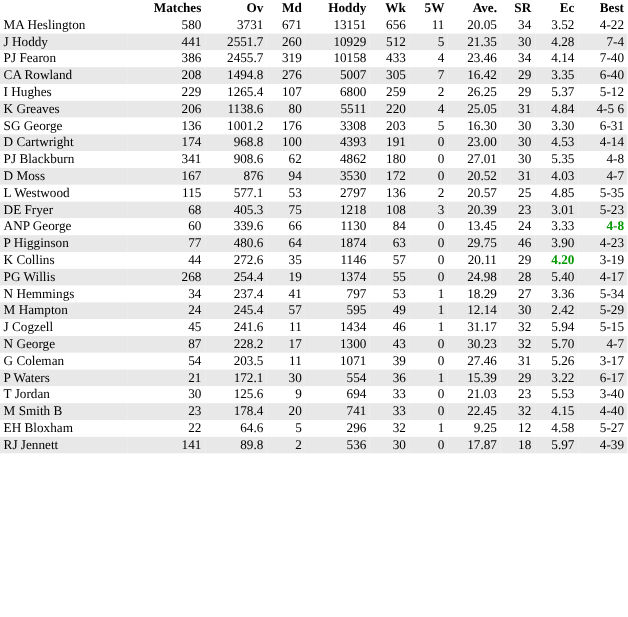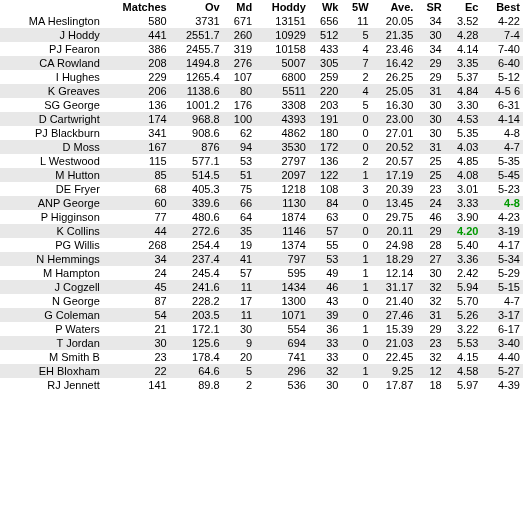--- a/index.html
+++ b/index.html
@@ -5,38 +5,39 @@
     * { margin: 0; padding: 0; box-sizing: border-box; }
     body {
       font-family: Arial, sans-serif;
       font-size: 11px;
       background: #fff;
       width: 523px;
     }
     table {
       width: 523px;
       border-collapse: collapse;
+      font-family: Liberation Serif, serif;
     }
     th, td {
       padding: 1px 3px;
       white-space: nowrap;
     }
     th {
       text-align: right;
       font-weight: bold;
       background: #fff;
     }
     th:first-child {
       text-align: left;
     }
     td {
       text-align: right;
     }
     td:first-child {
-      text-align: right;
+      text-align: left;
     }
     tr:nth-child(odd) {
       background: #ffffff;
     }
     tr:nth-child(even) {
       background: #e8e8e8;
     }
     thead tr {
       background: #ffffff !important;
     }
@@ -202,33 +203,20 @@
         <td>53</td>
         <td>2797</td>
         <td>136</td>
         <td>2</td>
         <td>20.57</td>
         <td>25</td>
         <td>4.85</td>
         <td>5-35</td>
       </tr>
       <tr>
-        <td>M Hutton</td>
-        <td>85</td>
-        <td>514.5</td>
-        <td>51</td>
-        <td>2097</td>
-        <td>122</td>
-        <td>1</td>
-        <td>17.19</td>
-        <td>25</td>
-        <td>4.08</td>
-        <td>5-45</td>
-      </tr>
-      <tr>
         <td>DE Fryer</td>
         <td>68</td>
         <td>405.3</td>
         <td>75</td>
         <td>1218</td>
         <td>108</td>
         <td>3</td>
         <td>20.39</td>
         <td>23</td>
         <td>3.01</td>
@@ -326,21 +314,21 @@
         <td>5-15</td>
       </tr>
       <tr>
         <td>N George</td>
         <td>87</td>
         <td>228.2</td>
         <td>17</td>
         <td>1300</td>
         <td>43</td>
         <td>0</td>
-        <td>21.40</td>
+        <td>30.23</td>
         <td>32</td>
         <td>5.70</td>
         <td>4-7</td>
       </tr>
       <tr>
         <td>G Coleman</td>
         <td>54</td>
         <td>203.5</td>
         <td>11</td>
         <td>1071</td>

